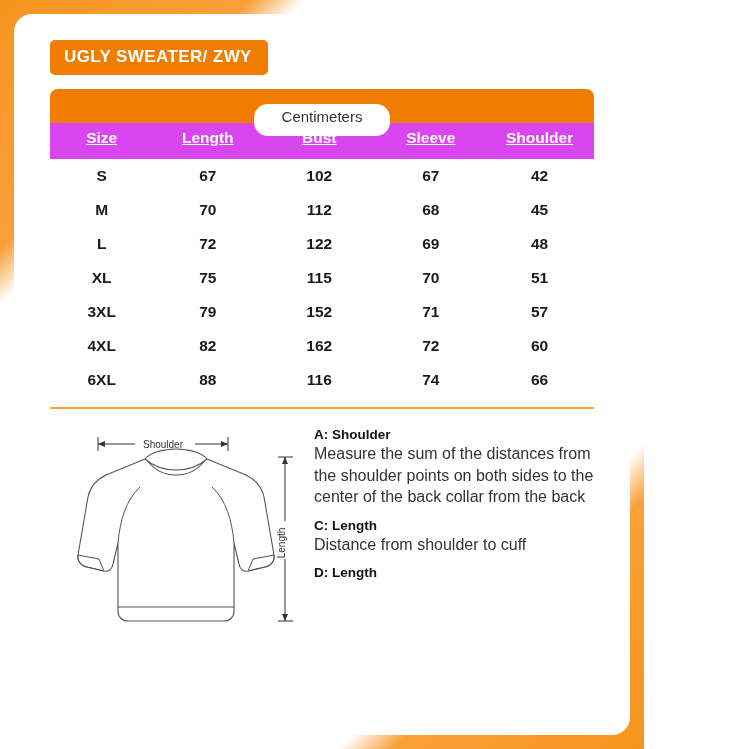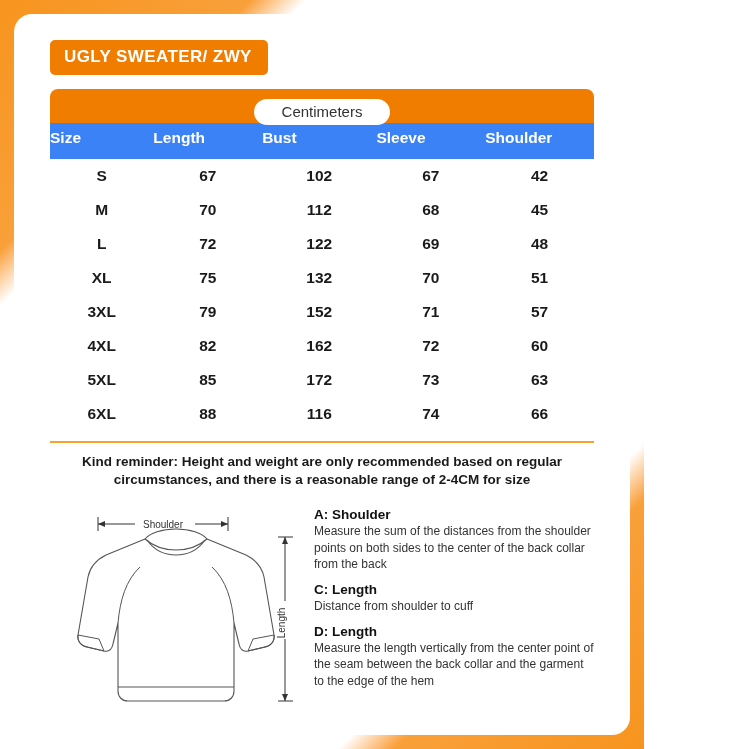--- a/index.html
+++ b/index.html
@@ -78,32 +78,34 @@
     border-top-left-radius: 8px;
   }
   .unit-row td:last-child {
     border-top-right-radius: 8px;
   }
   .unit-pill {
     display: inline-block;
     background: #ffffff;
     color: #333333;
     font-size: 15px;
-    padding: 4px 28px 5px 28px;
+    padding: 4px 28px 11px 28px;
     border-radius: 14px;
     font-weight: normal;
     position: relative;
-    top: 6px;
+    top: 14px;
   }
   .head-row td {
-    background: #3b82f6;
+    background: #d946ef;
     color: #ffffff;
     font-size: 15.5px;
     font-weight: bold;
+    text-align: center;
     padding: 6px 0 12px 0;
+    text-decoration: underline;
   }
   .body-row td {
     text-align: center;
     font-size: 15.5px;
     font-weight: bold;
     color: #1a1a1a;
     padding: 8px 0;
   }
   .col-size { width: 19%; }
   .col-len  { width: 20%; }
@@ -143,21 +145,21 @@
     padding-left: 14px;
     padding-top: 6px;
   }
   .def-term {
     font-size: 13.5px;
     font-weight: bold;
     color: #111111;
     margin-bottom: 1px;
   }
   .def-desc {
-    font-size: 12px;
+    font-size: 16px;
     color: #333333;
     line-height: 1.35;
     margin-bottom: 10px;
   }
 
   .sw-label {
     font-size: 10px;
     fill: #333333;
     font-family: "Liberation Sans", sans-serif;
   }
@@ -211,59 +213,51 @@
             <tr class="body-row">
               <td>L</td>
               <td>72</td>
               <td>122</td>
               <td>69</td>
               <td>48</td>
             </tr>
             <tr class="body-row">
               <td>XL</td>
               <td>75</td>
-              <td>132</td>
+              <td>115</td>
               <td>70</td>
               <td>51</td>
             </tr>
             <tr class="body-row">
               <td>3XL</td>
               <td>79</td>
               <td>152</td>
               <td>71</td>
               <td>57</td>
             </tr>
             <tr class="body-row">
               <td>4XL</td>
               <td>82</td>
               <td>162</td>
               <td>72</td>
               <td>60</td>
             </tr>
             <tr class="body-row">
-              <td>5XL</td>
-              <td>85</td>
-              <td>172</td>
-              <td>73</td>
-              <td>63</td>
-            </tr>
-            <tr class="body-row">
               <td>6XL</td>
               <td>88</td>
               <td>116</td>
               <td>74</td>
               <td>66</td>
             </tr>
           </tbody>
         </table>
       </div>
 
       <div class="divider"></div>
 
-      <div class="reminder">Kind reminder: Height and weight are only recommended based on regular circumstances, and there is a reasonable range of 2-4CM for size</div>
 
       <div class="bottom">
 
         <div class="figure">
           <svg width="250" height="210" viewBox="0 0 250 210">
 
             <line x1="48" y1="12" x2="48" y2="26" stroke="#333" stroke-width="1"></line>
             <line x1="178" y1="12" x2="178" y2="26" stroke="#333" stroke-width="1"></line>
             <line x1="48" y1="19" x2="85" y2="19" stroke="#333" stroke-width="1"></line>
             <line x1="145" y1="19" x2="178" y2="19" stroke="#333" stroke-width="1"></line>
@@ -308,20 +302,19 @@
 
         <div class="defs">
           <div class="def-term">A: Shoulder</div>
           <div class="def-desc">Measure the sum of the distances from the shoulder points on both sides to the center of the back collar from the back</div>
 
 
           <div class="def-term">C: Length</div>
           <div class="def-desc">Distance from shoulder to cuff</div>
 
           <div class="def-term">D: Length</div>
-          <div class="def-desc">Measure the length vertically from the center point of the seam between the back collar and the garment to the edge of the hem</div>
         </div>
 
       </div>
 
     </div>
   </div>
 </div>
 
 </body></html>

